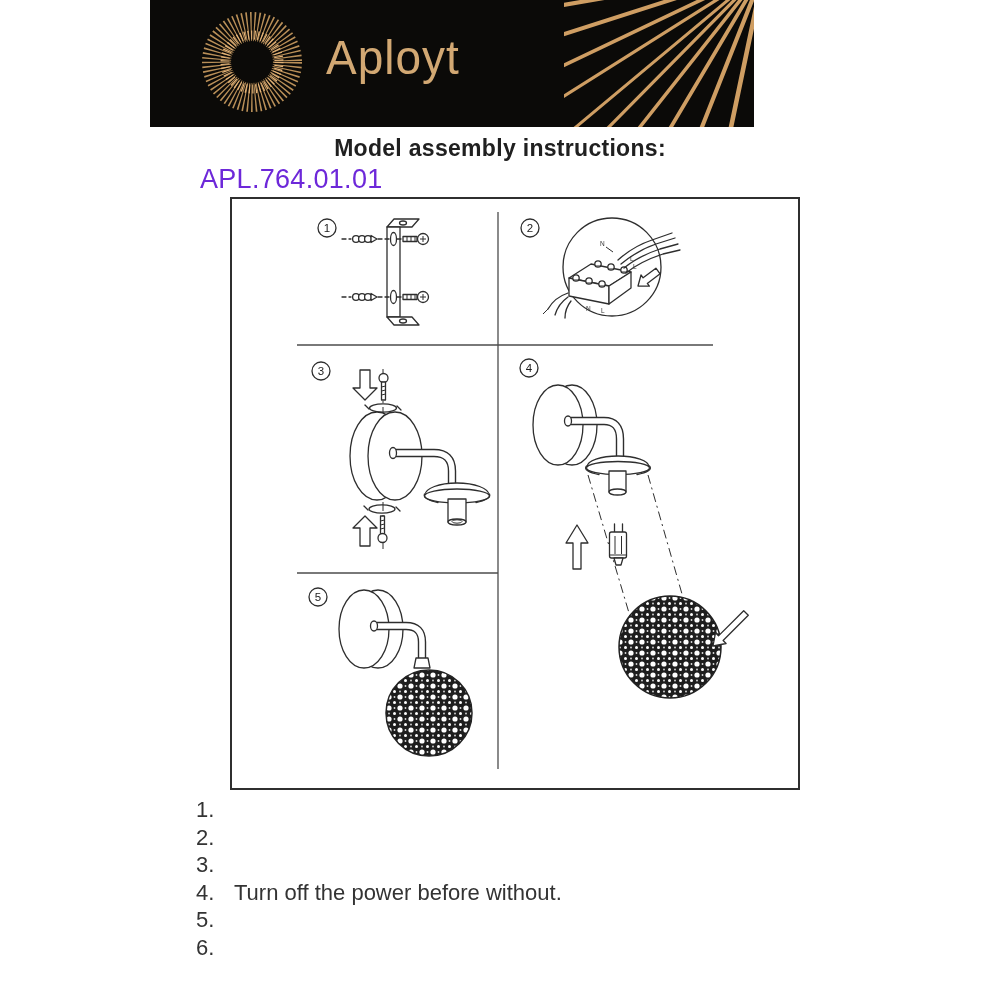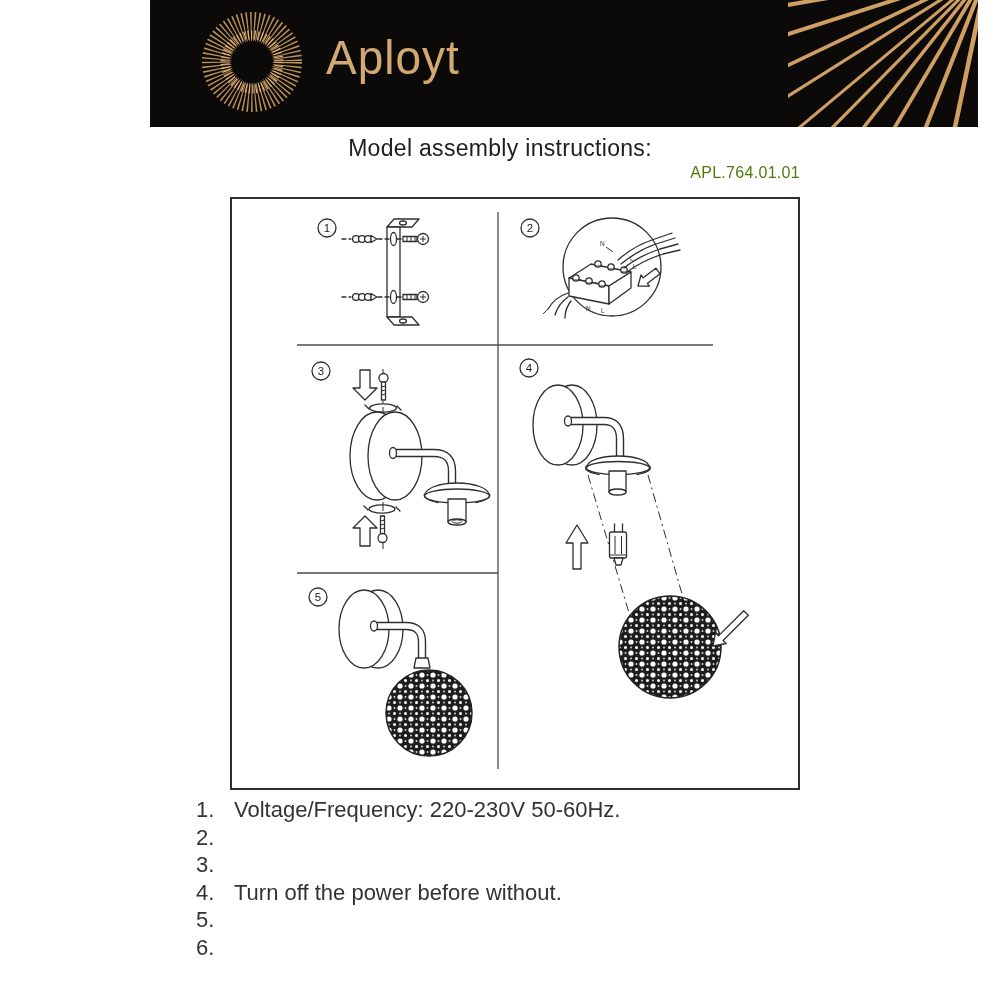--- a/index.html
+++ b/index.html
@@ -1,30 +1,30 @@
 <!DOCTYPE html>
 <html><head>
 <meta charset="utf-8">
 <style>
   html,body{margin:0;padding:0;background:#ffffff;}
   #page{position:relative;width:1000px;height:1000px;background:#ffffff;overflow:hidden;
         font-family:"Liberation Sans",sans-serif;}
 
   
-  .banner{position:absolute;left:150px;top:0;width:828px;height:127px;background:#0b0a08;overflow:hidden;}
+  .banner{position:absolute;left:150px;top:0;width:604px;height:127px;background:#0b0a08;overflow:hidden;}
   .sunburst{position:absolute;left:47px;top:7px;}
   .brand{position:absolute;left:176px;top:28px;font-size:46px;font-weight:300;
          color:#d2a873;letter-spacing:1px;transform:scaleY(1.06);transform-origin:top left;}
   .rays{position:absolute;right:0;top:0;}
 
   
   .title1{position:absolute;left:200px;top:135px;width:600px;text-align:center;
-          font-size:23px;color:#202020;letter-spacing:.3px;}
-  .title2{position:absolute;left:200px;top:164px;width:600px;text-align:right;
-          font-size:16px;color:#4d7c0f;letter-spacing:.3px;}
+          font-size:23px;color:#202020;letter-spacing:.3px;font-weight:bold;}
+  .title2{position:absolute;left:200px;top:164px;width:600px;text-align:left;
+          font-size:27px;color:#6d28d9;letter-spacing:.3px;}
 
   
   .frame{position:absolute;left:230px;top:197px;width:566px;height:589px;border:2px solid #2f2f2f;background:#fff;}
 
   
   .ln{fill:none;stroke:#2e2e2e;stroke-width:1.3;stroke-linecap:round;stroke-linejoin:round;}
   .thin{fill:none;stroke:#2e2e2e;stroke-width:1;}
   .fw{fill:#ffffff;stroke:#2e2e2e;stroke-width:1.3;stroke-linejoin:round;}
   .arrow{fill:#ffffff;stroke:#2e2e2e;stroke-width:1.3;stroke-linejoin:round;}
   .tubeO{fill:none;stroke:#2e2e2e;stroke-width:8.4;stroke-linecap:butt;}
@@ -282,21 +282,20 @@
         <polygon class="fw" points="184,459 196,459 198,469 182,469"></polygon>
         <circle cx="197" cy="514" r="43" fill="url(#mesh)" stroke="#222" stroke-width="1.5"></circle>
       </g>
 
     </svg>
   </div>
 
   <div class="list">
     <div class="row">
       <span class="num">1.</span>
-      <span>Voltage/Frequency: 220-230V 50-60Hz.</span>
     </div>
     <div class="row">
       <span class="num">2.</span>
     </div>
     <div class="row">
       <span class="num">3.</span>
     </div>
     <div class="row">
       <span class="num">4.</span>
       <span>Turn off the power before without.</span>

